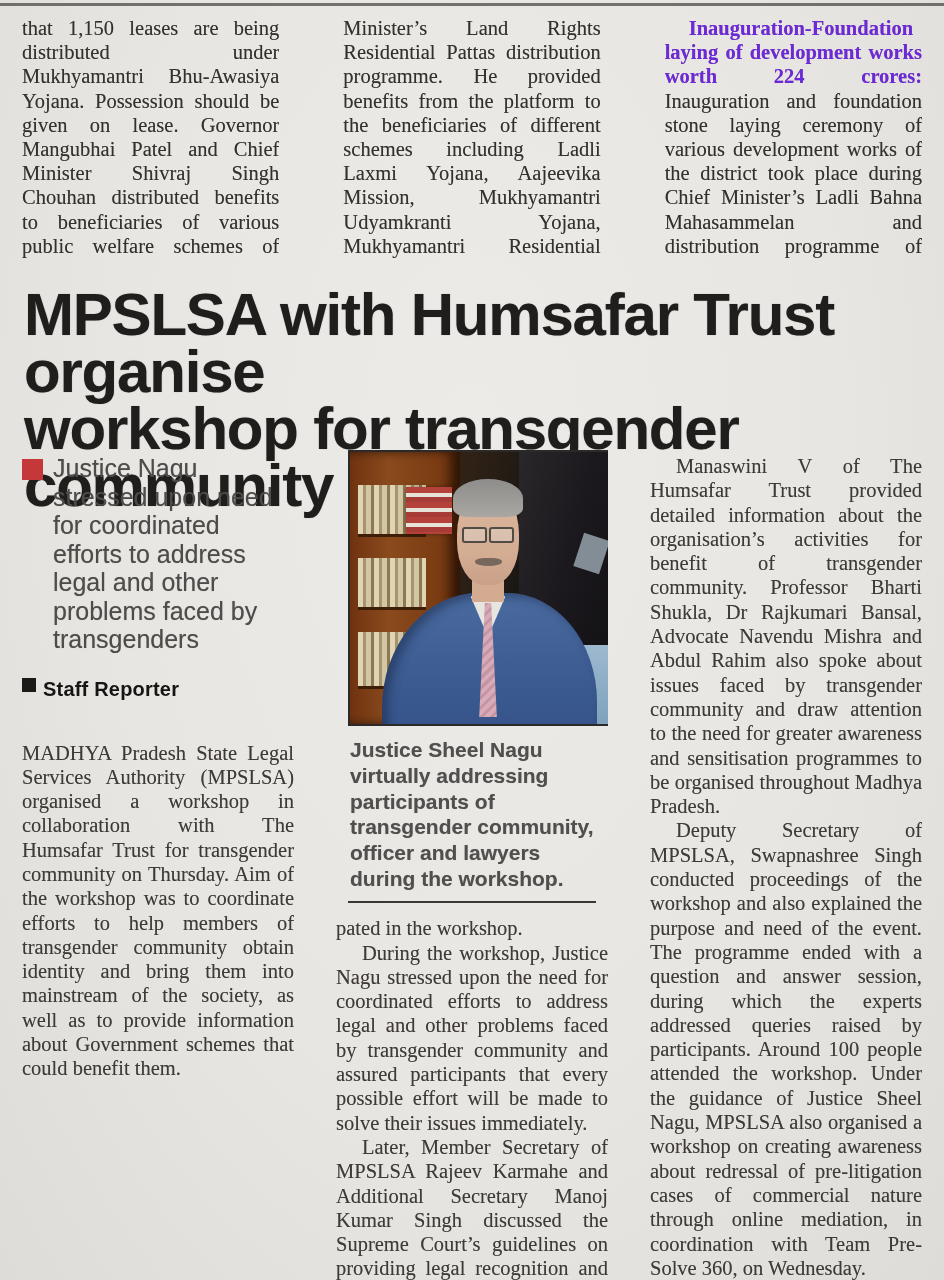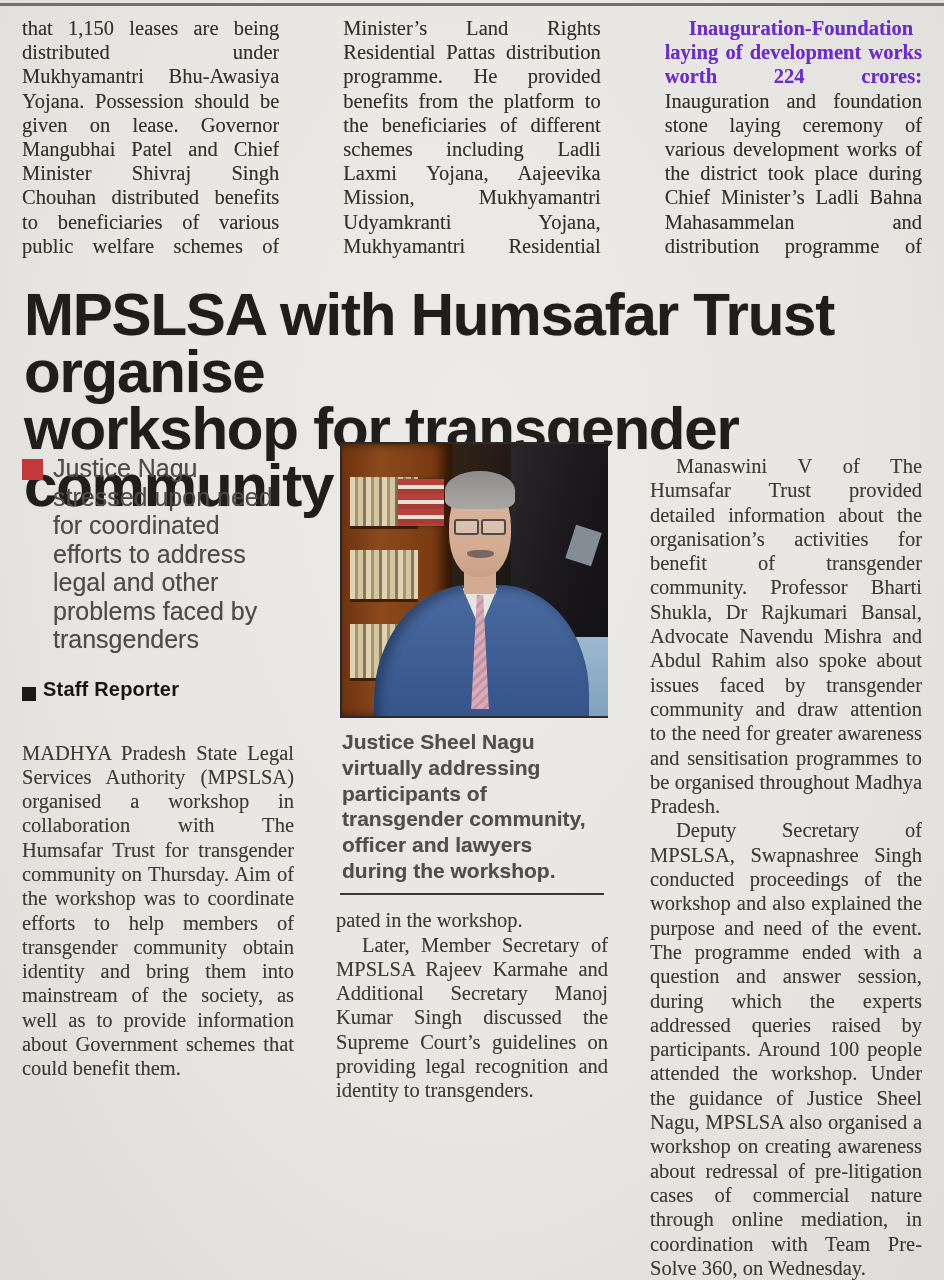--- a/index.html
+++ b/index.html
@@ -42,38 +42,38 @@
   .col { overflow: hidden; }
   
   .standfirst { display: flex; align-items: flex-start; margin-top: 16px; }
   .red-bullet { flex: 0 0 21px; height: 21px; margin-top: 5px; background: #c4383a; }
   .standfirst-text {
     margin: 0 0 0 10px; width: 226px;
     font-family: "Liberation Sans", sans-serif;
     font-size: 25px; line-height: 28.5px; color: #4d4c4a;
     text-shadow: 0 0 .7px rgba(77,76,74,.45);
   }
-  .byline { display: flex; align-items: flex-end; margin-top: 24px; }
+  .byline { display: flex; align-items: flex-start; margin-top: 24px; }
   .black-bullet { width: 14px; height: 14px; background: #1b1a19; margin-right: 7px; }
   .byline-text {
     font-family: "Liberation Sans", sans-serif; font-weight: 700;
     font-size: 20px; color: #161514; letter-spacing: .2px;
   }
   
   .body-text { margin-top: 40px; }
   .body-text p {
     margin: 0; font-size: 20.5px; line-height: 24.3px; text-align: justify;
     color: #3e3a36; text-shadow: 0 0 .6px rgba(62,58,54,.38);
     hyphens: auto; -webkit-hyphens: auto;
   }
   .body-text p + p { text-indent: 26px; }
   .indent-first p:first-child { text-indent: 26px; }
   .col3 .body-text { margin-top: 16px; }
   
-  .photo-figure { margin: 4px; }
+  .photo-figure { margin: 12px; }
   .photo {
     position: relative; width: 268px; height: 272px;
     border: 2px solid #2b2a28; overflow: hidden;
     background: linear-gradient(100deg, #46280f 0%, #2e2116 40%, #191714 62%, #141316 100%);
   }
   .ph-shelf {
     position: absolute; left: 0; top: 0; width: 41%; height: 100%;
     background: linear-gradient(90deg, #6f3310 0%, #8a4a1d 35%, #7b3c13 80%, #54270c 100%);
     box-shadow: inset -8px 0 10px rgba(40,18,4,.8);
   }
@@ -214,20 +214,21 @@
             <span class="lens"></span>
             <span class="lens"></span>
           </div>
           <div class="ph-mustache"></div>
         </div>
         <figcaption class="caption">Justice Sheel Nagu virtually addressing participants of transgender community, officer and lawyers during the workshop.</figcaption>
         <div class="caption-rule"></div>
       </figure>
       <div class="body-text">
           <p>pated in the workshop.</p>
+          <p>During the workshop, Justice Nagu stressed upon the need for coordinated efforts to address legal and other problems faced by transgender community and assured participants that every possible effort will be made to solve their issues immediately.</p>
           <p>Later, Member Secretary of MPSLSA Rajeev Karmahe and Additional Secretary Manoj Kumar Singh discussed the Supreme Court’s guidelines on providing legal recognition and identity to transgenders.</p>
         </div>
     </div>
 
     <div class="col col3">
       <div class="body-text indent-first">
           <p>Manaswini V of The Humsafar Trust provided detailed information about the organisation’s activities for benefit of transgender community. Professor Bharti Shukla, Dr Rajkumari Bansal, Advocate Navendu Mishra and Abdul Rahim also spoke about issues faced by transgender community and draw attention to the need for greater awareness and sensitisation programmes to be organised throughout Madhya Pradesh.</p>
           <p>Deputy Secretary of MPSLSA, Swapnashree Singh conducted proceedings of the workshop and also explained the purpose and need of the event. The programme ended with a question and answer session, during which the experts addressed queries raised by participants. Around 100 people attended the workshop. Under the guidance of Justice Sheel Nagu, MPSLSA also organised a workshop on creating awareness about redressal of pre-litigation cases of commercial nature through online mediation, in coordination with Team Pre-Solve 360, on Wednesday.</p>
         </div>
     </div>

